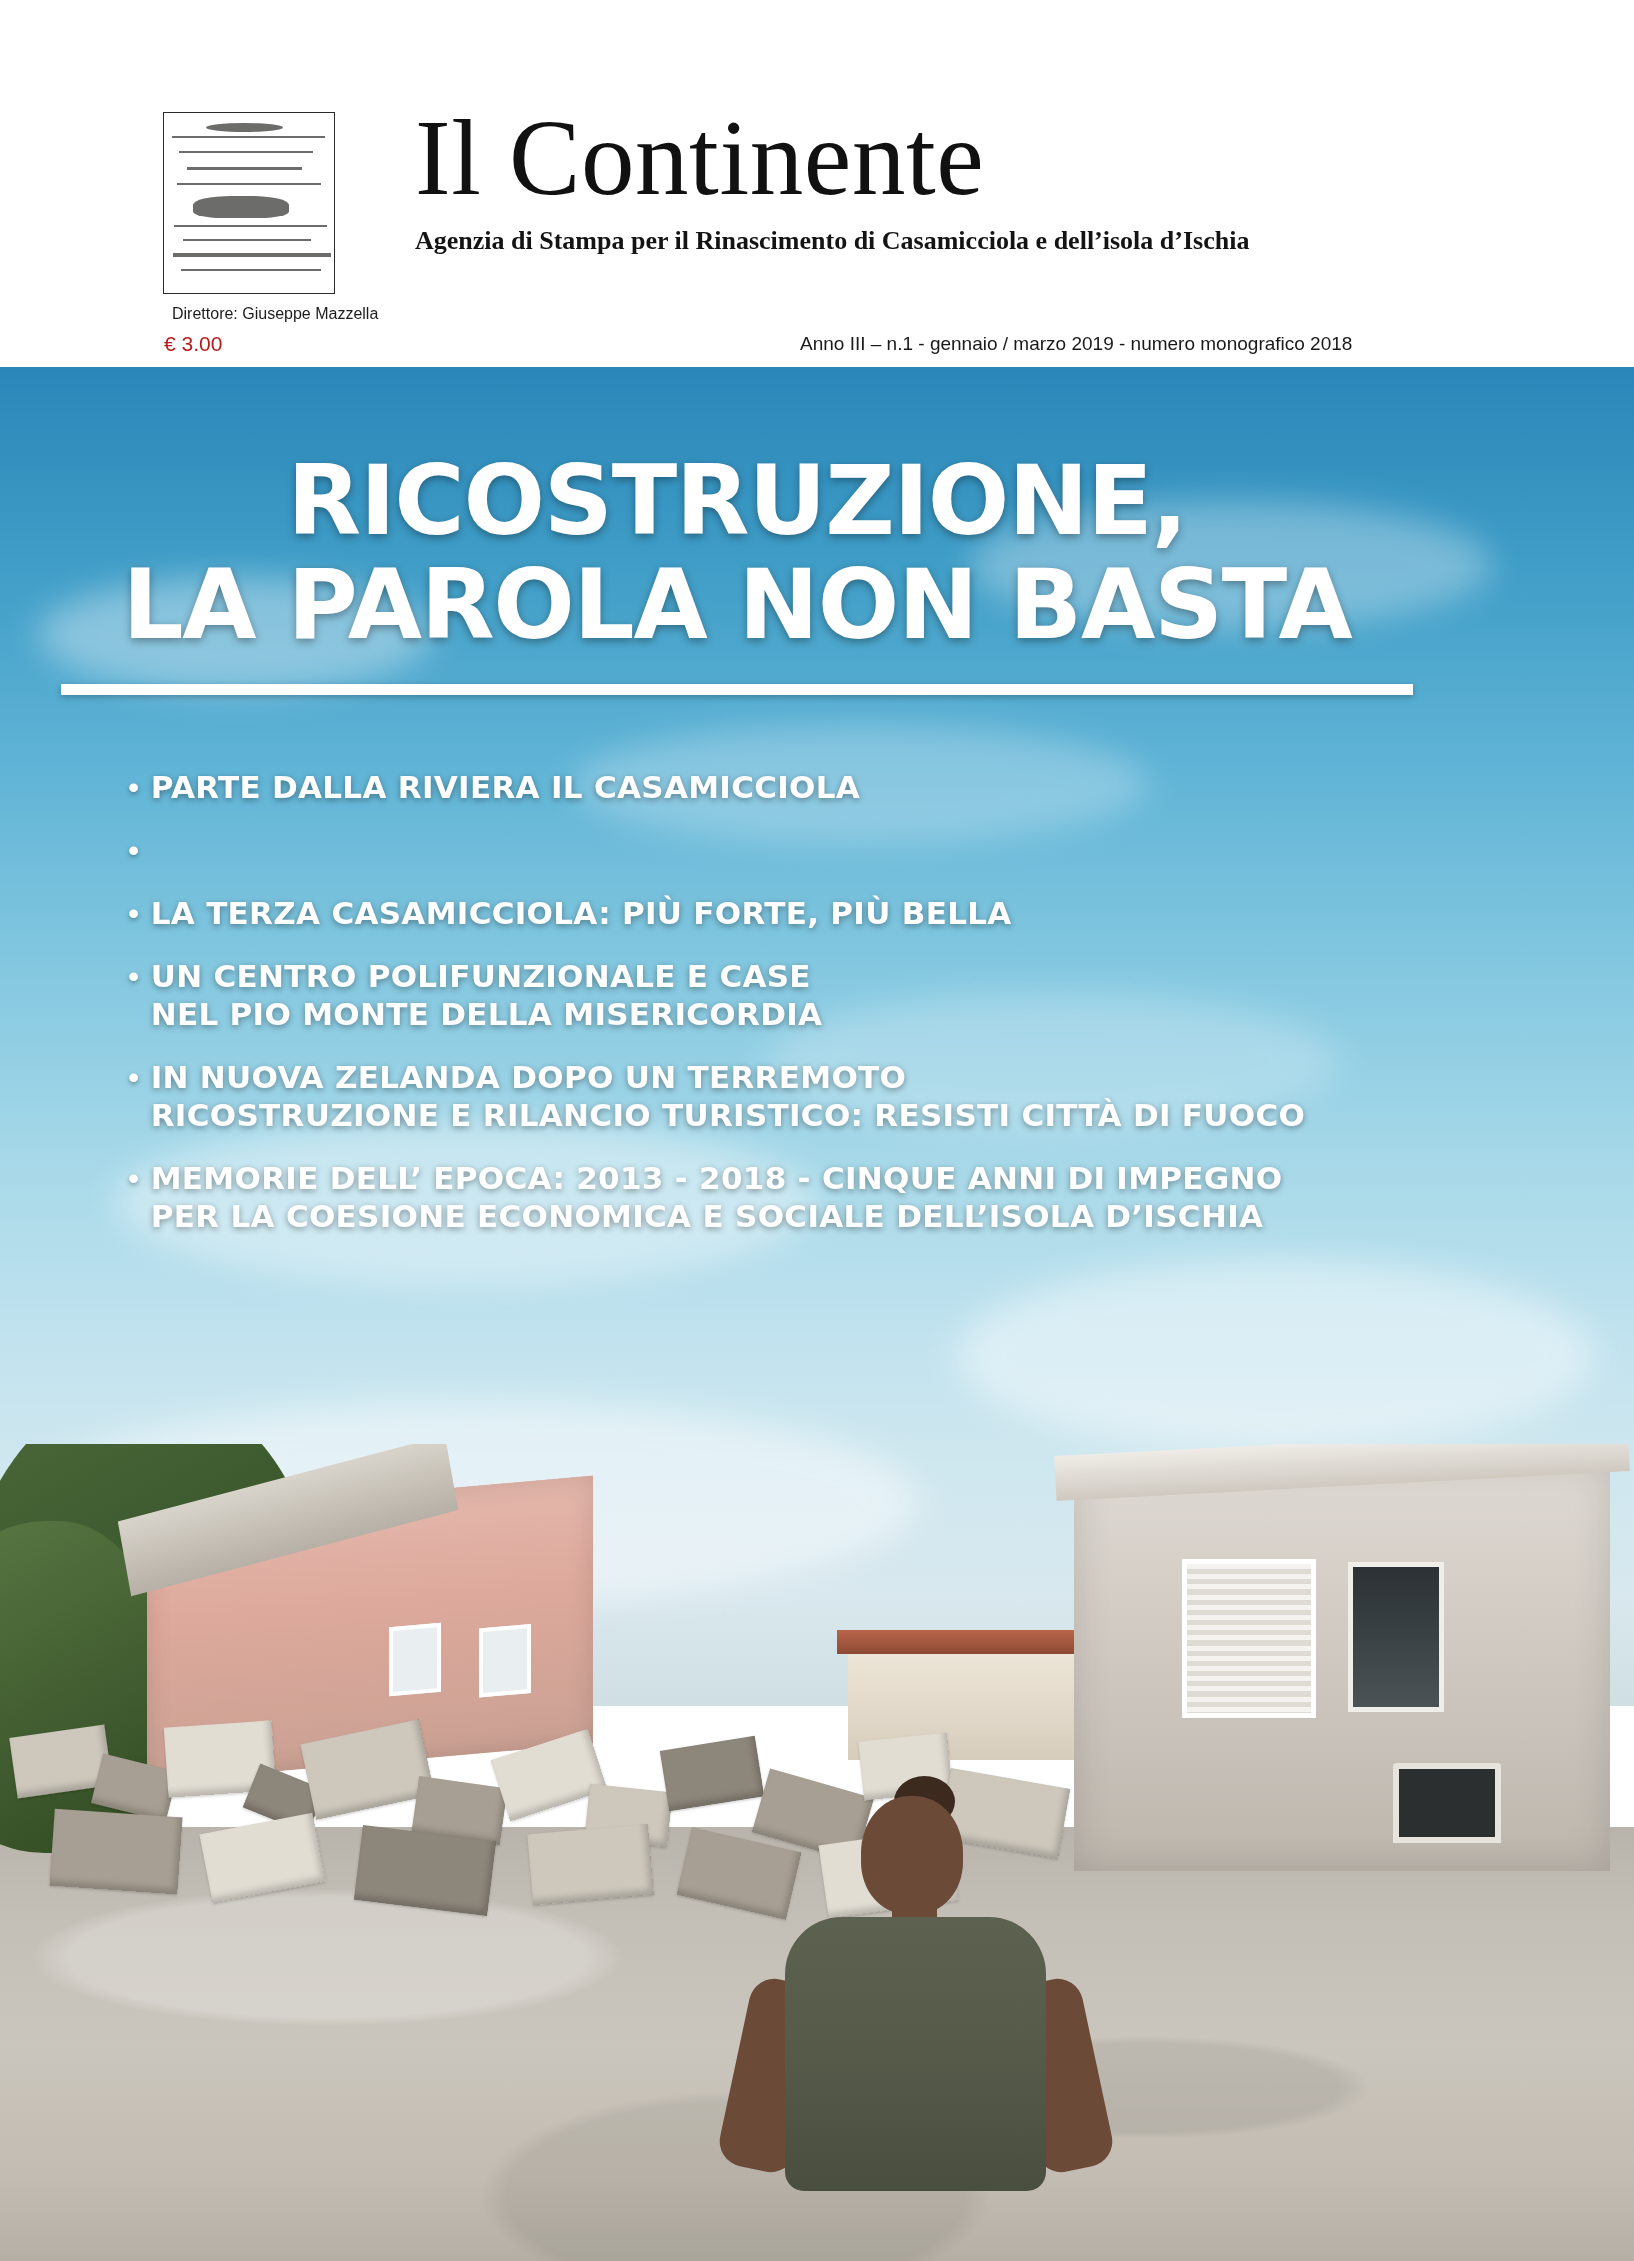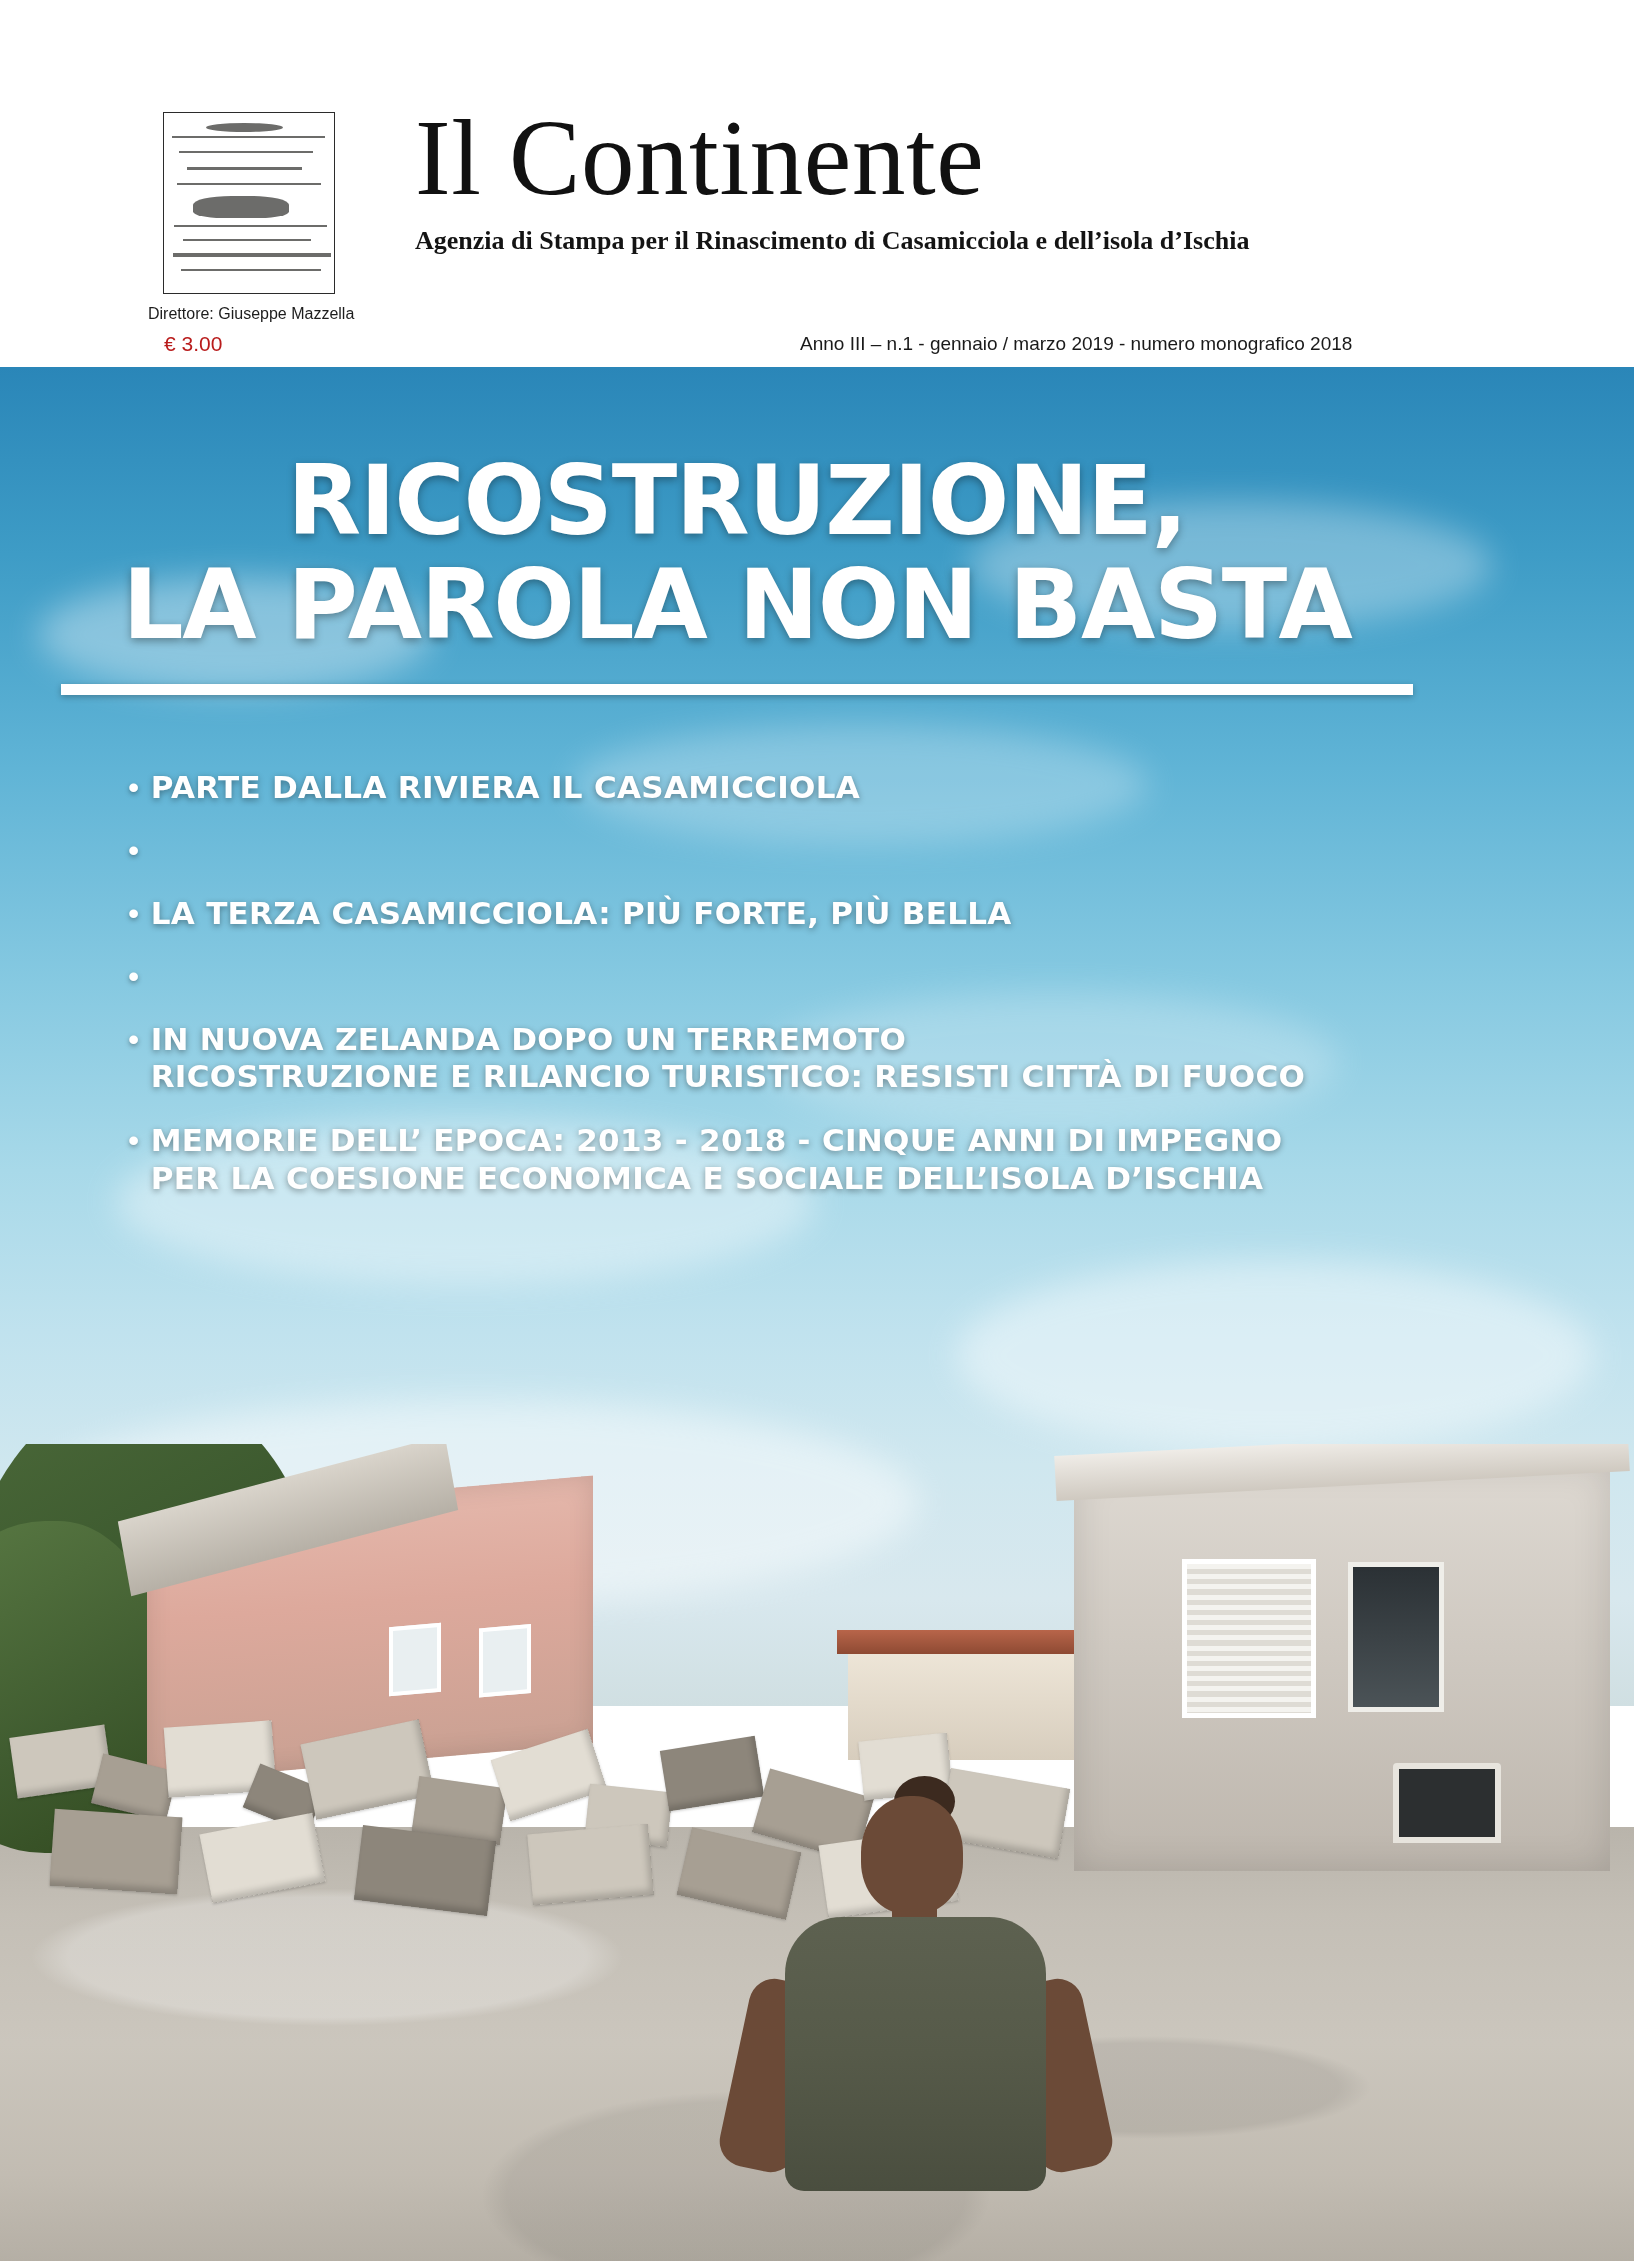--- a/index.html
+++ b/index.html
@@ -70,21 +70,21 @@
   .title-sub {
     font-family: "Liberation Serif", serif;
     font-weight: bold;
     font-size: 26px;
     color: #141414;
     margin-top: 14px;
     white-space: nowrap;
   }
   .director {
     position: absolute;
-    left: 148px;
+    left: 172px;
     top: 305px;
     font-size: 16px;
     color: #1d1d1d;
   }
   .price {
     position: absolute;
     left: 164px;
     top: 332px;
     font-size: 21px;
     color: #b91c1c;
@@ -468,20 +468,22 @@
     </div>
     <div class="bullet-row">
       <span class="bullet-dot">•</span>
     </div>
     <div class="bullet-row">
       <span class="bullet-dot">•</span>
       <span class="bullet-text">LA TERZA CASAMICCIOLA: PIÙ FORTE, PIÙ BELLA</span>
     </div>
     <div class="bullet-row">
       <span class="bullet-dot">•</span>
+      <span class="bullet-text">UN CENTRO POLIFUNZIONALE E CASE
+NEL PIO MONTE DELLA MISERICORDIA</span>
     </div>
     <div class="bullet-row">
       <span class="bullet-dot">•</span>
       <span class="bullet-text">IN NUOVA ZELANDA DOPO UN TERREMOTO
 RICOSTRUZIONE E RILANCIO TURISTICO: RESISTI CITTÀ DI FUOCO</span>
     </div>
     <div class="bullet-row">
       <span class="bullet-dot">•</span>
       <span class="bullet-text">MEMORIE DELL’ EPOCA: 2013 - 2018 - CINQUE ANNI DI IMPEGNO
 PER LA COESIONE ECONOMICA E SOCIALE DELL’ISOLA D’ISCHIA</span>

